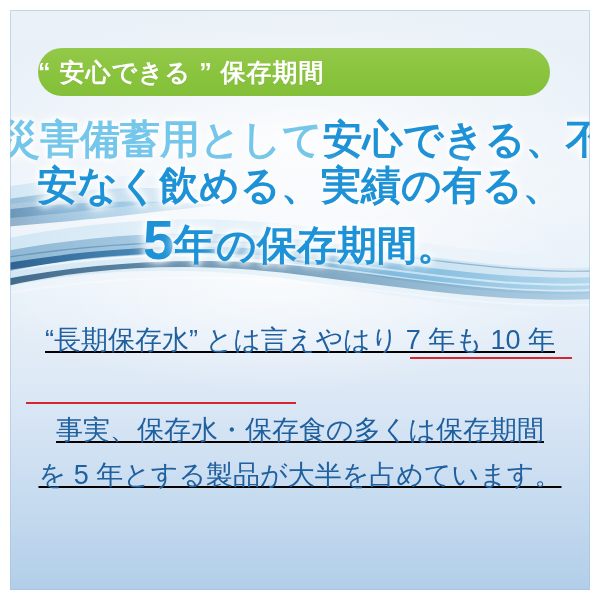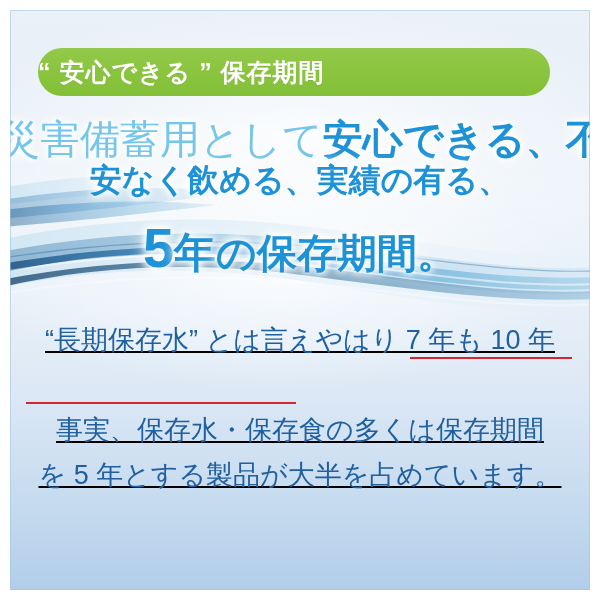--- a/index.html
+++ b/index.html
@@ -109,26 +109,26 @@
     z-index: 25;
     text-align: center;
     line-height: 1.06;
   }
   .hl-line {
     white-space: nowrap;
     margin: 0;
     padding: 0;
   }
   .hl-line.l1 { font-size: 40px; margin-bottom: 4px; }
-  .hl-line.l2 { font-size: 32px; margin-bottom: 20px; }
+  .hl-line.l2 { font-size: 40px; margin-bottom: 3px; }
   .hl-line.l3 { font-size: 40px; }
 
   .hl-light {
     color: #74c6ea;
-    font-weight: normal;
+    font-weight: bold;
     text-shadow:
       0 0 7px #ffffff, 0 0 7px #ffffff, 0 0 12px #ffffff, 0 0 16px #ffffff;
   }
   .hl-bold {
     color: #1e92d6;
     font-weight: bold;
     text-shadow:
       0 0 7px #ffffff, 0 0 7px #ffffff, 0 0 12px #ffffff, 0 0 18px #ffffff;
   }
   .hl-big {

